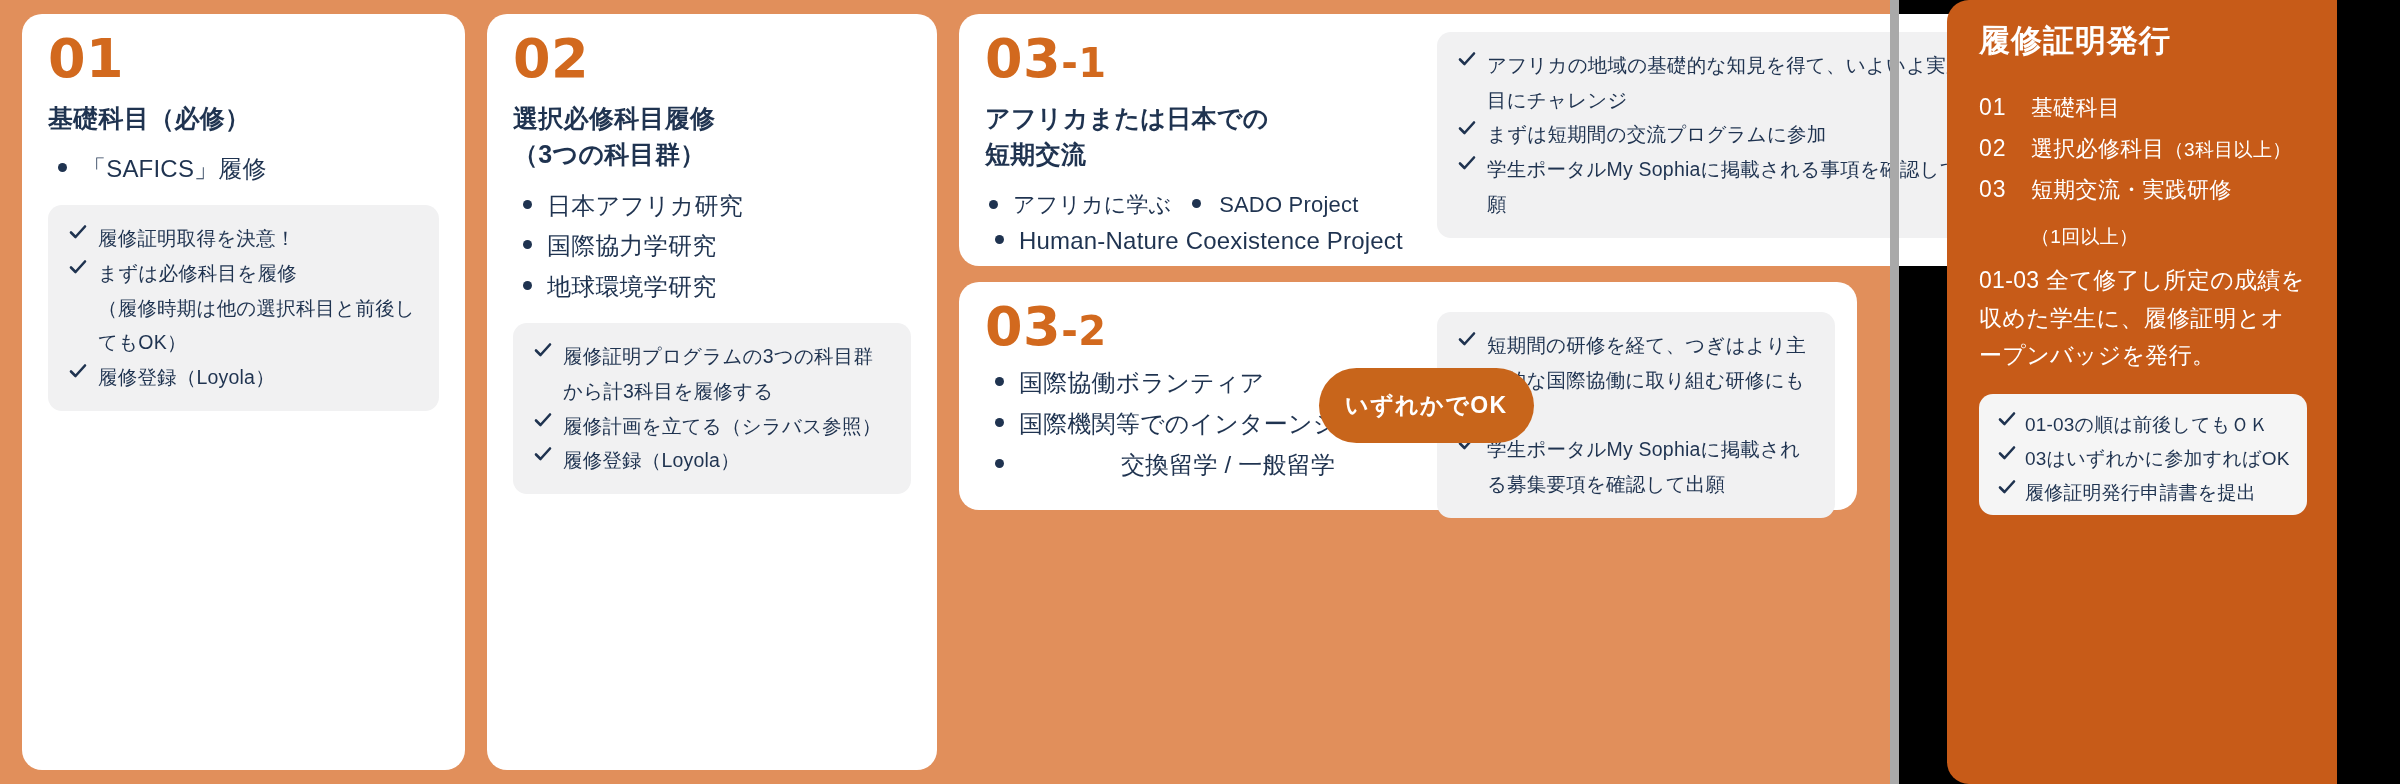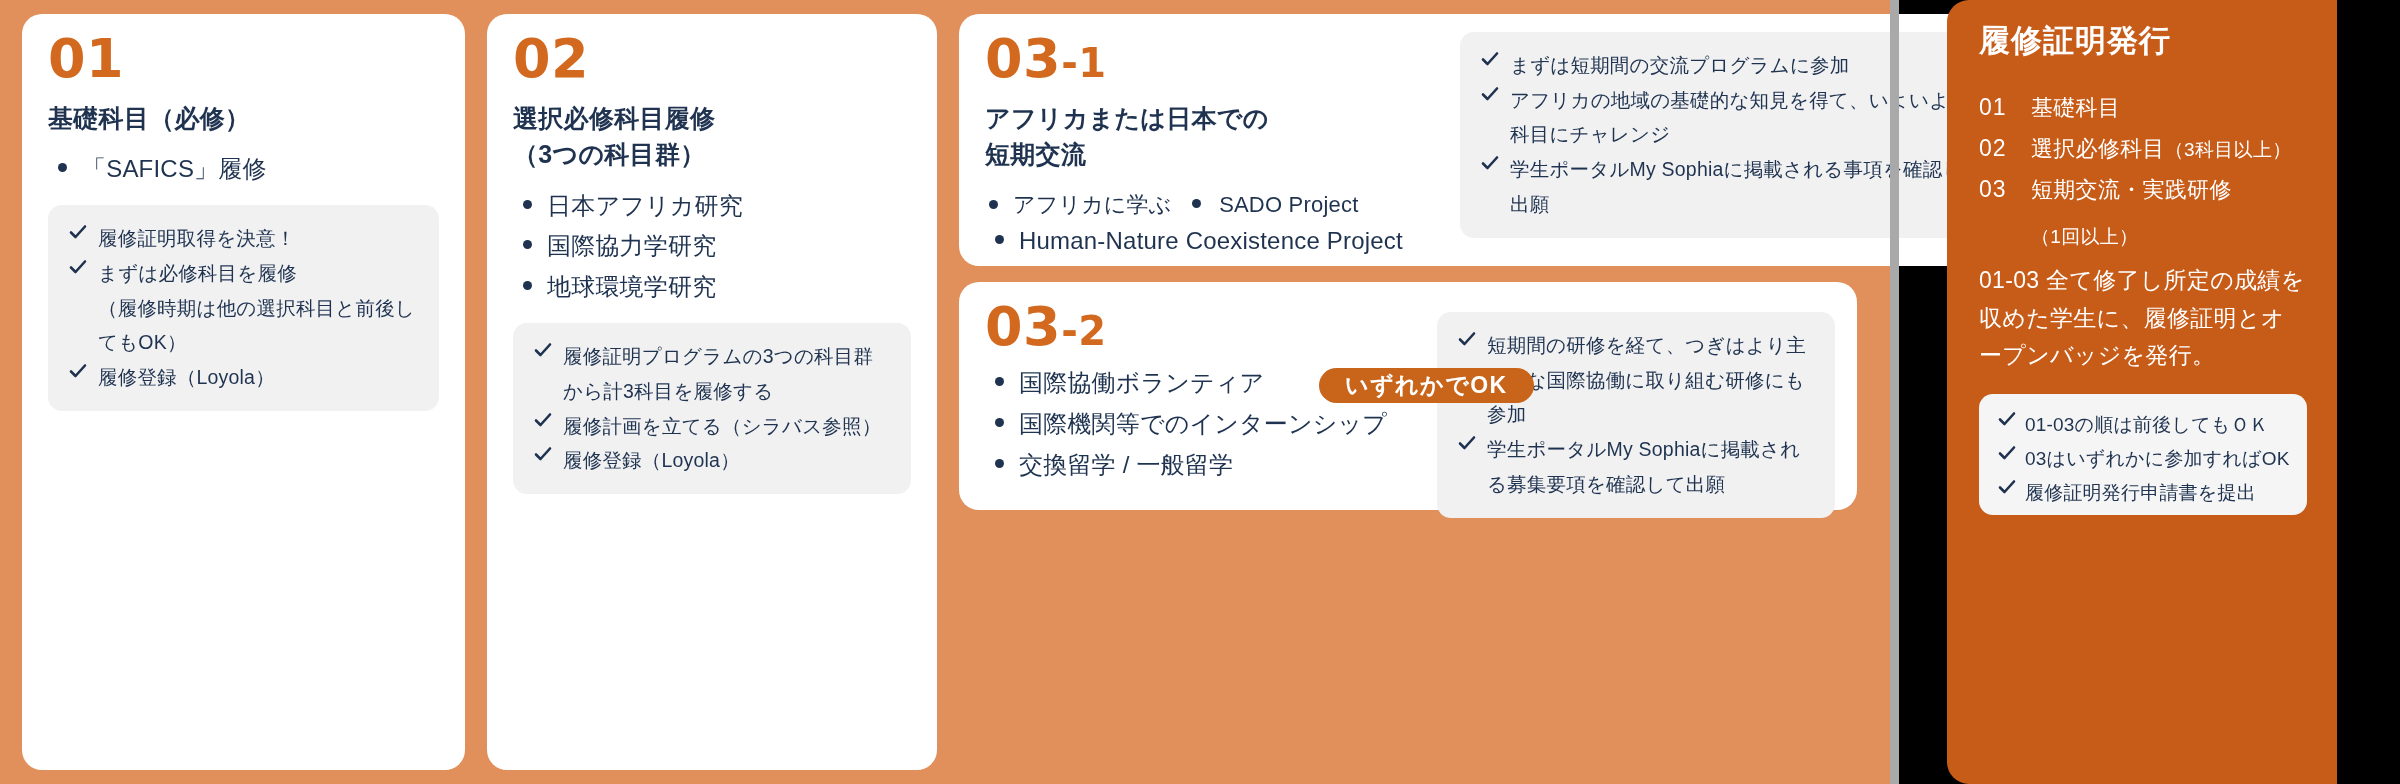--- a/index.html
+++ b/index.html
@@ -179,38 +179,38 @@
     width: 898px;
     height: 756px;
   }
   .sub-card {
     position: absolute;
     background: #FFFFFF;
     border-radius: 20px;
     box-sizing: border-box;
     display: flex;
   }
-  .sub-card-a { left: 0; top: 0;   width: 1073px; height: 252px; gap: 23px; }
+  .sub-card-a { left: 0; top: 0;   width: 1073px; height: 252px; }
   .sub-card-b { left: 0; top: 268px; width: 898px; height: 228px; }
 
   .sub-left  { flex: 0 0 478px; padding: 18px 0 0 26px; box-sizing: border-box; }
   .sub-right { flex: 1; padding: 18px 22px 16px 0; box-sizing: border-box; display:flex; align-items:flex-start; }
   .sub-right .checkbox-panel { width: 100%; }
 
   
   .badge {
     position: absolute;
     left: 1319px;
     top: 368px;
     background: #C8651B;
     color: #FFFFFF;
     font-weight: 700;
     font-size: 23px;
     letter-spacing: 1.5px;
-    padding: 2px 26px;
+    padding: 22px 26px;
     border-radius: 999px;
     z-index: 20;
     white-space: nowrap;
   }
 
   
   .right-panel {
     position: absolute;
     left: 1947px;
     top: 0;
@@ -393,29 +393,29 @@
             </div>
             <div class="sub-right">
               <div class="checkbox-panel">
                 <ul class="checks">
                   <li>
                     <span class="ck">
                         <svg viewBox="0 0 20 20">
                           <path d="M3 10.5 L7.5 15 L17 4.5" fill="none" stroke="currentColor" stroke-width="2.6" stroke-linecap="round" stroke-linejoin="round"></path>
                         </svg>
                       </span>
-                    <span>まずは短期間の交流プログラムに参加</span>
+                    <span>アフリカの地域の基礎的な知見を得て、いよいよ実践科目にチャレンジ</span>
                   </li>
                   <li>
                     <span class="ck">
                         <svg viewBox="0 0 20 20">
                           <path d="M3 10.5 L7.5 15 L17 4.5" fill="none" stroke="currentColor" stroke-width="2.6" stroke-linecap="round" stroke-linejoin="round"></path>
                         </svg>
                       </span>
-                    <span>アフリカの地域の基礎的な知見を得て、いよいよ実践科目にチャレンジ</span>
+                    <span>まずは短期間の交流プログラムに参加</span>
                   </li>
                   <li>
                     <span class="ck">
                         <svg viewBox="0 0 20 20">
                           <path d="M3 10.5 L7.5 15 L17 4.5" fill="none" stroke="currentColor" stroke-width="2.6" stroke-linecap="round" stroke-linejoin="round"></path>
                         </svg>
                       </span>
                     <span>学生ポータルMy Sophiaに掲載される事項を確認して出願</span>
                   </li>
                 </ul>
@@ -430,21 +430,21 @@
               </div>
               <ul class="bullets">
                 <li style="white-space:nowrap;">
                   <span class="dot"></span>
                   <span>国際協働ボランティア</span>
                 </li>
                 <li style="white-space:nowrap;">
                   <span class="dot"></span>
                   <span>国際機関等でのインターンシップ</span>
                 </li>
-                <li style="white-space:nowrap;">
+                <li style="white-space:nowrap;text-align:center;">
                   <span class="dot"></span>
                   <span>交換留学 / 一般留学</span>
                 </li>
               </ul>
             </div>
             <div class="sub-right" style="padding-top:30px;">
               <div class="checkbox-panel">
                 <ul class="checks">
                   <li>
                     <span class="ck">

